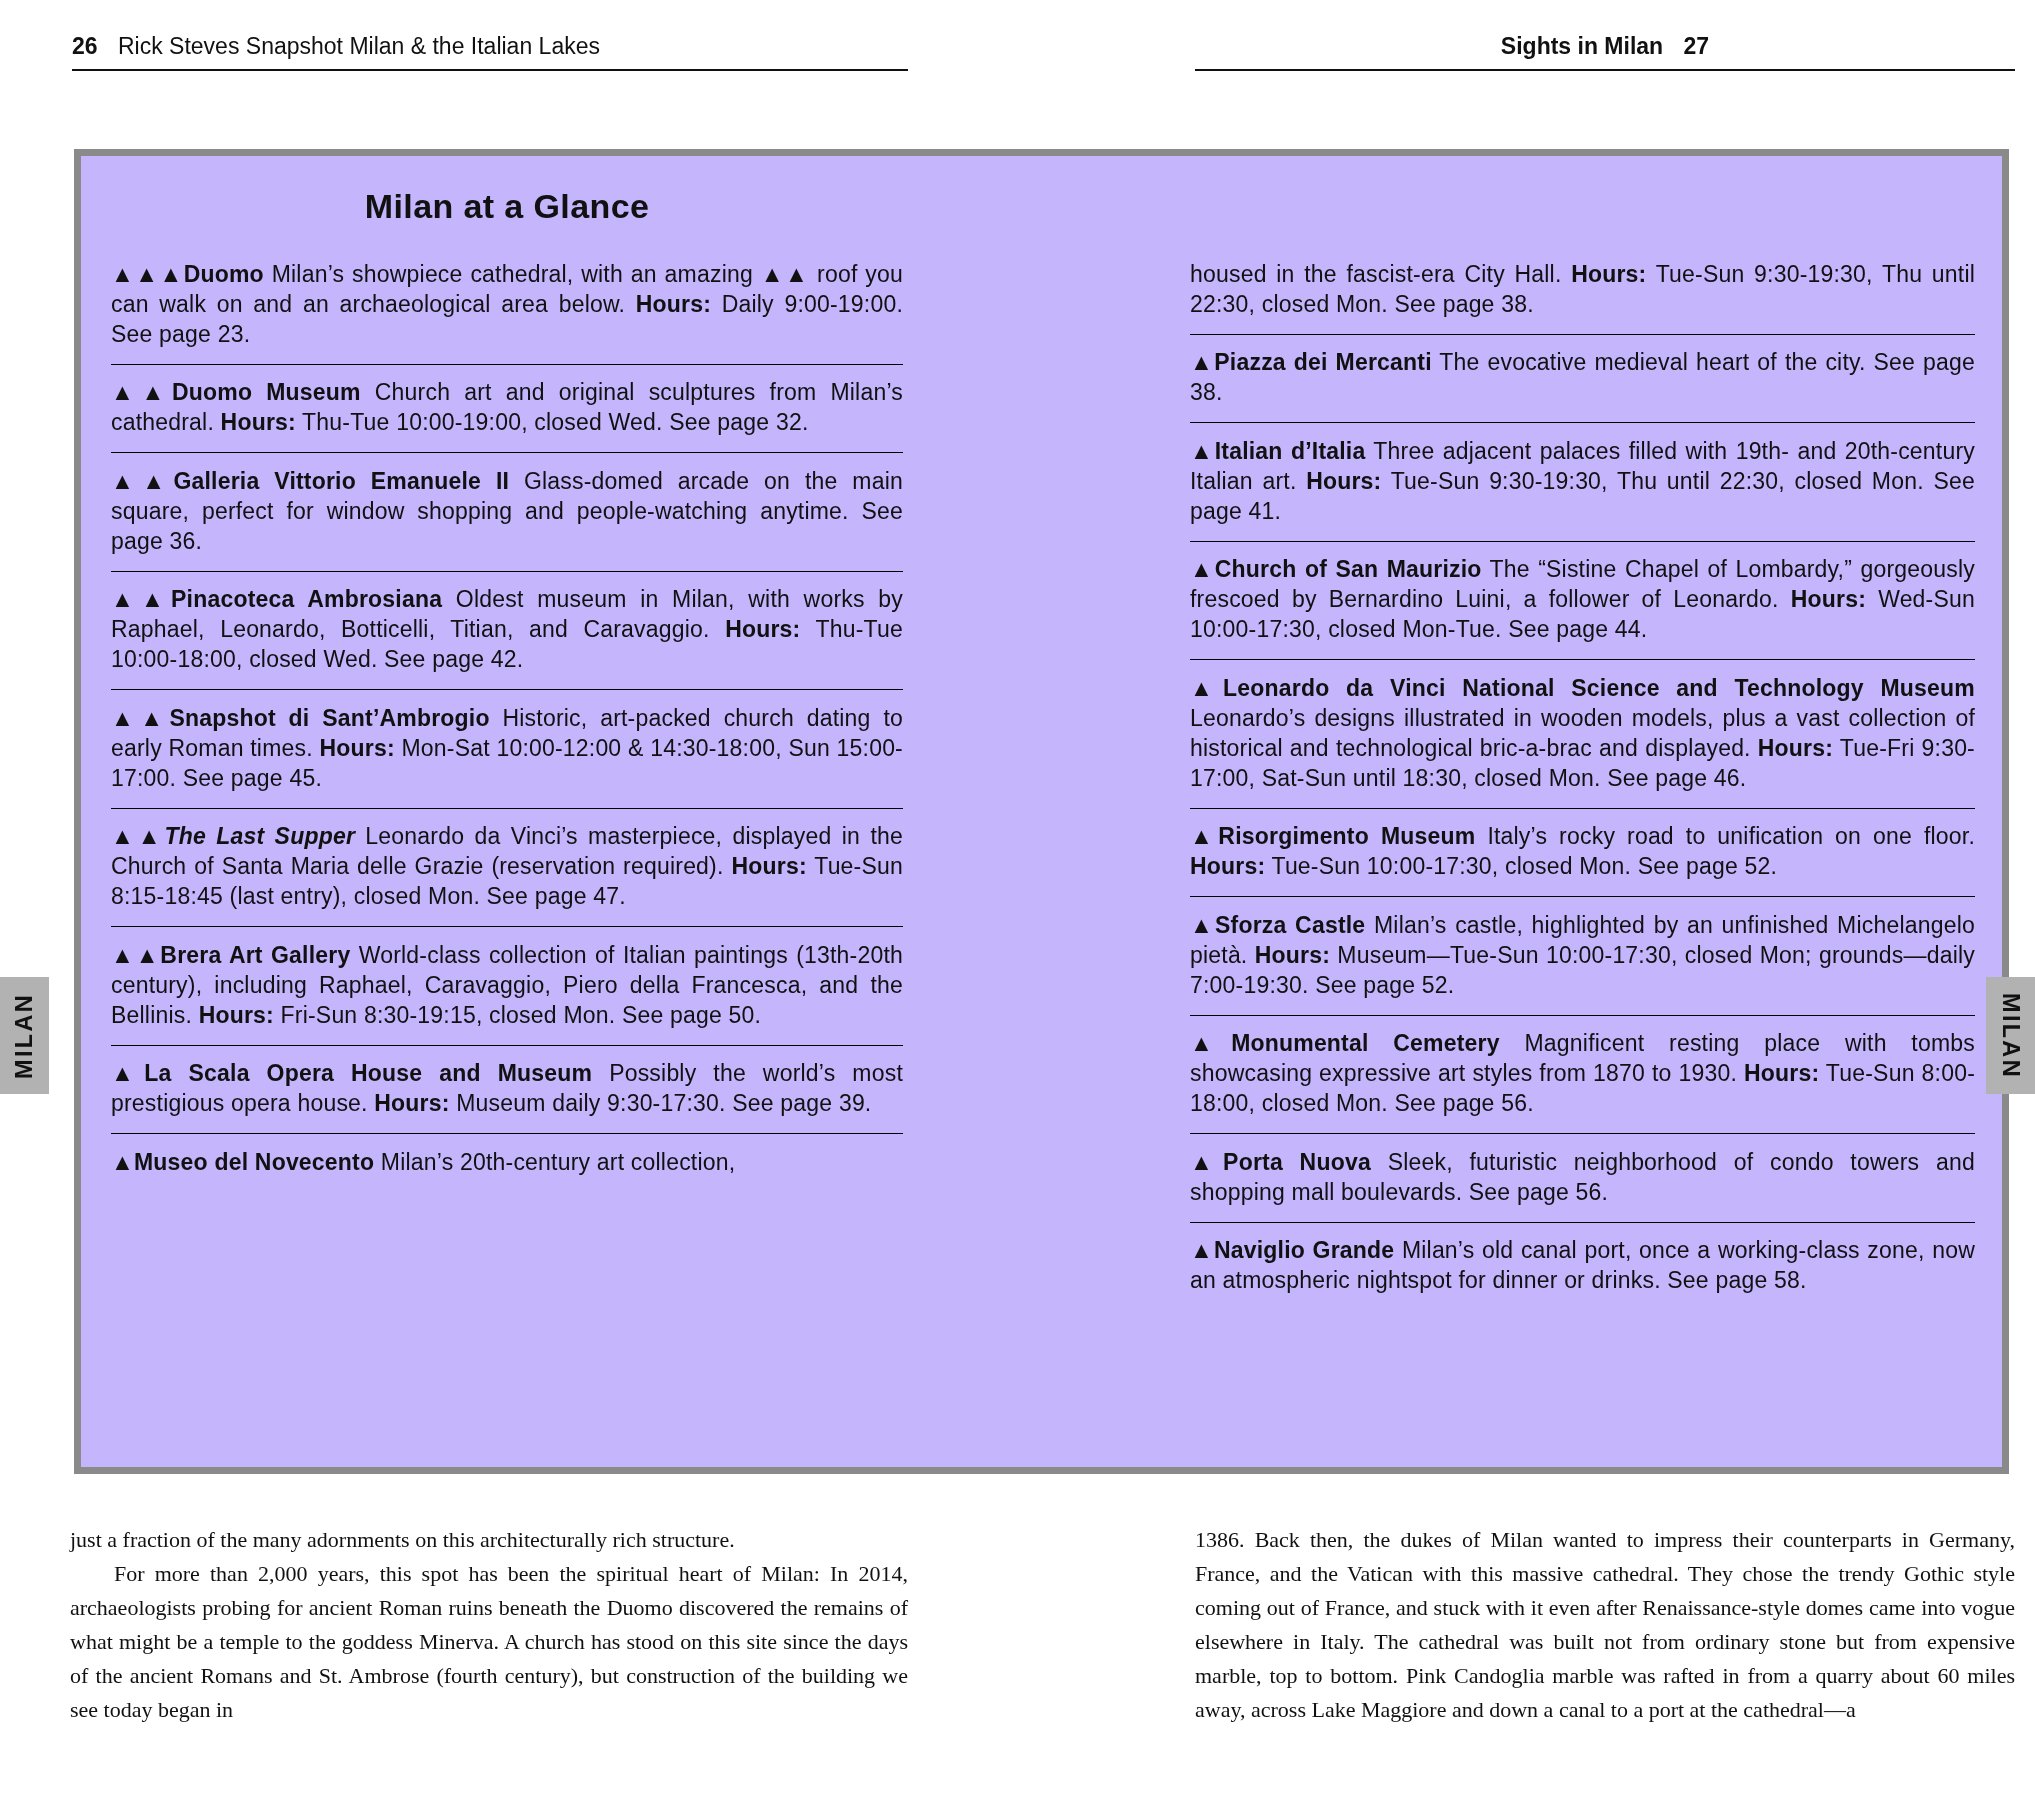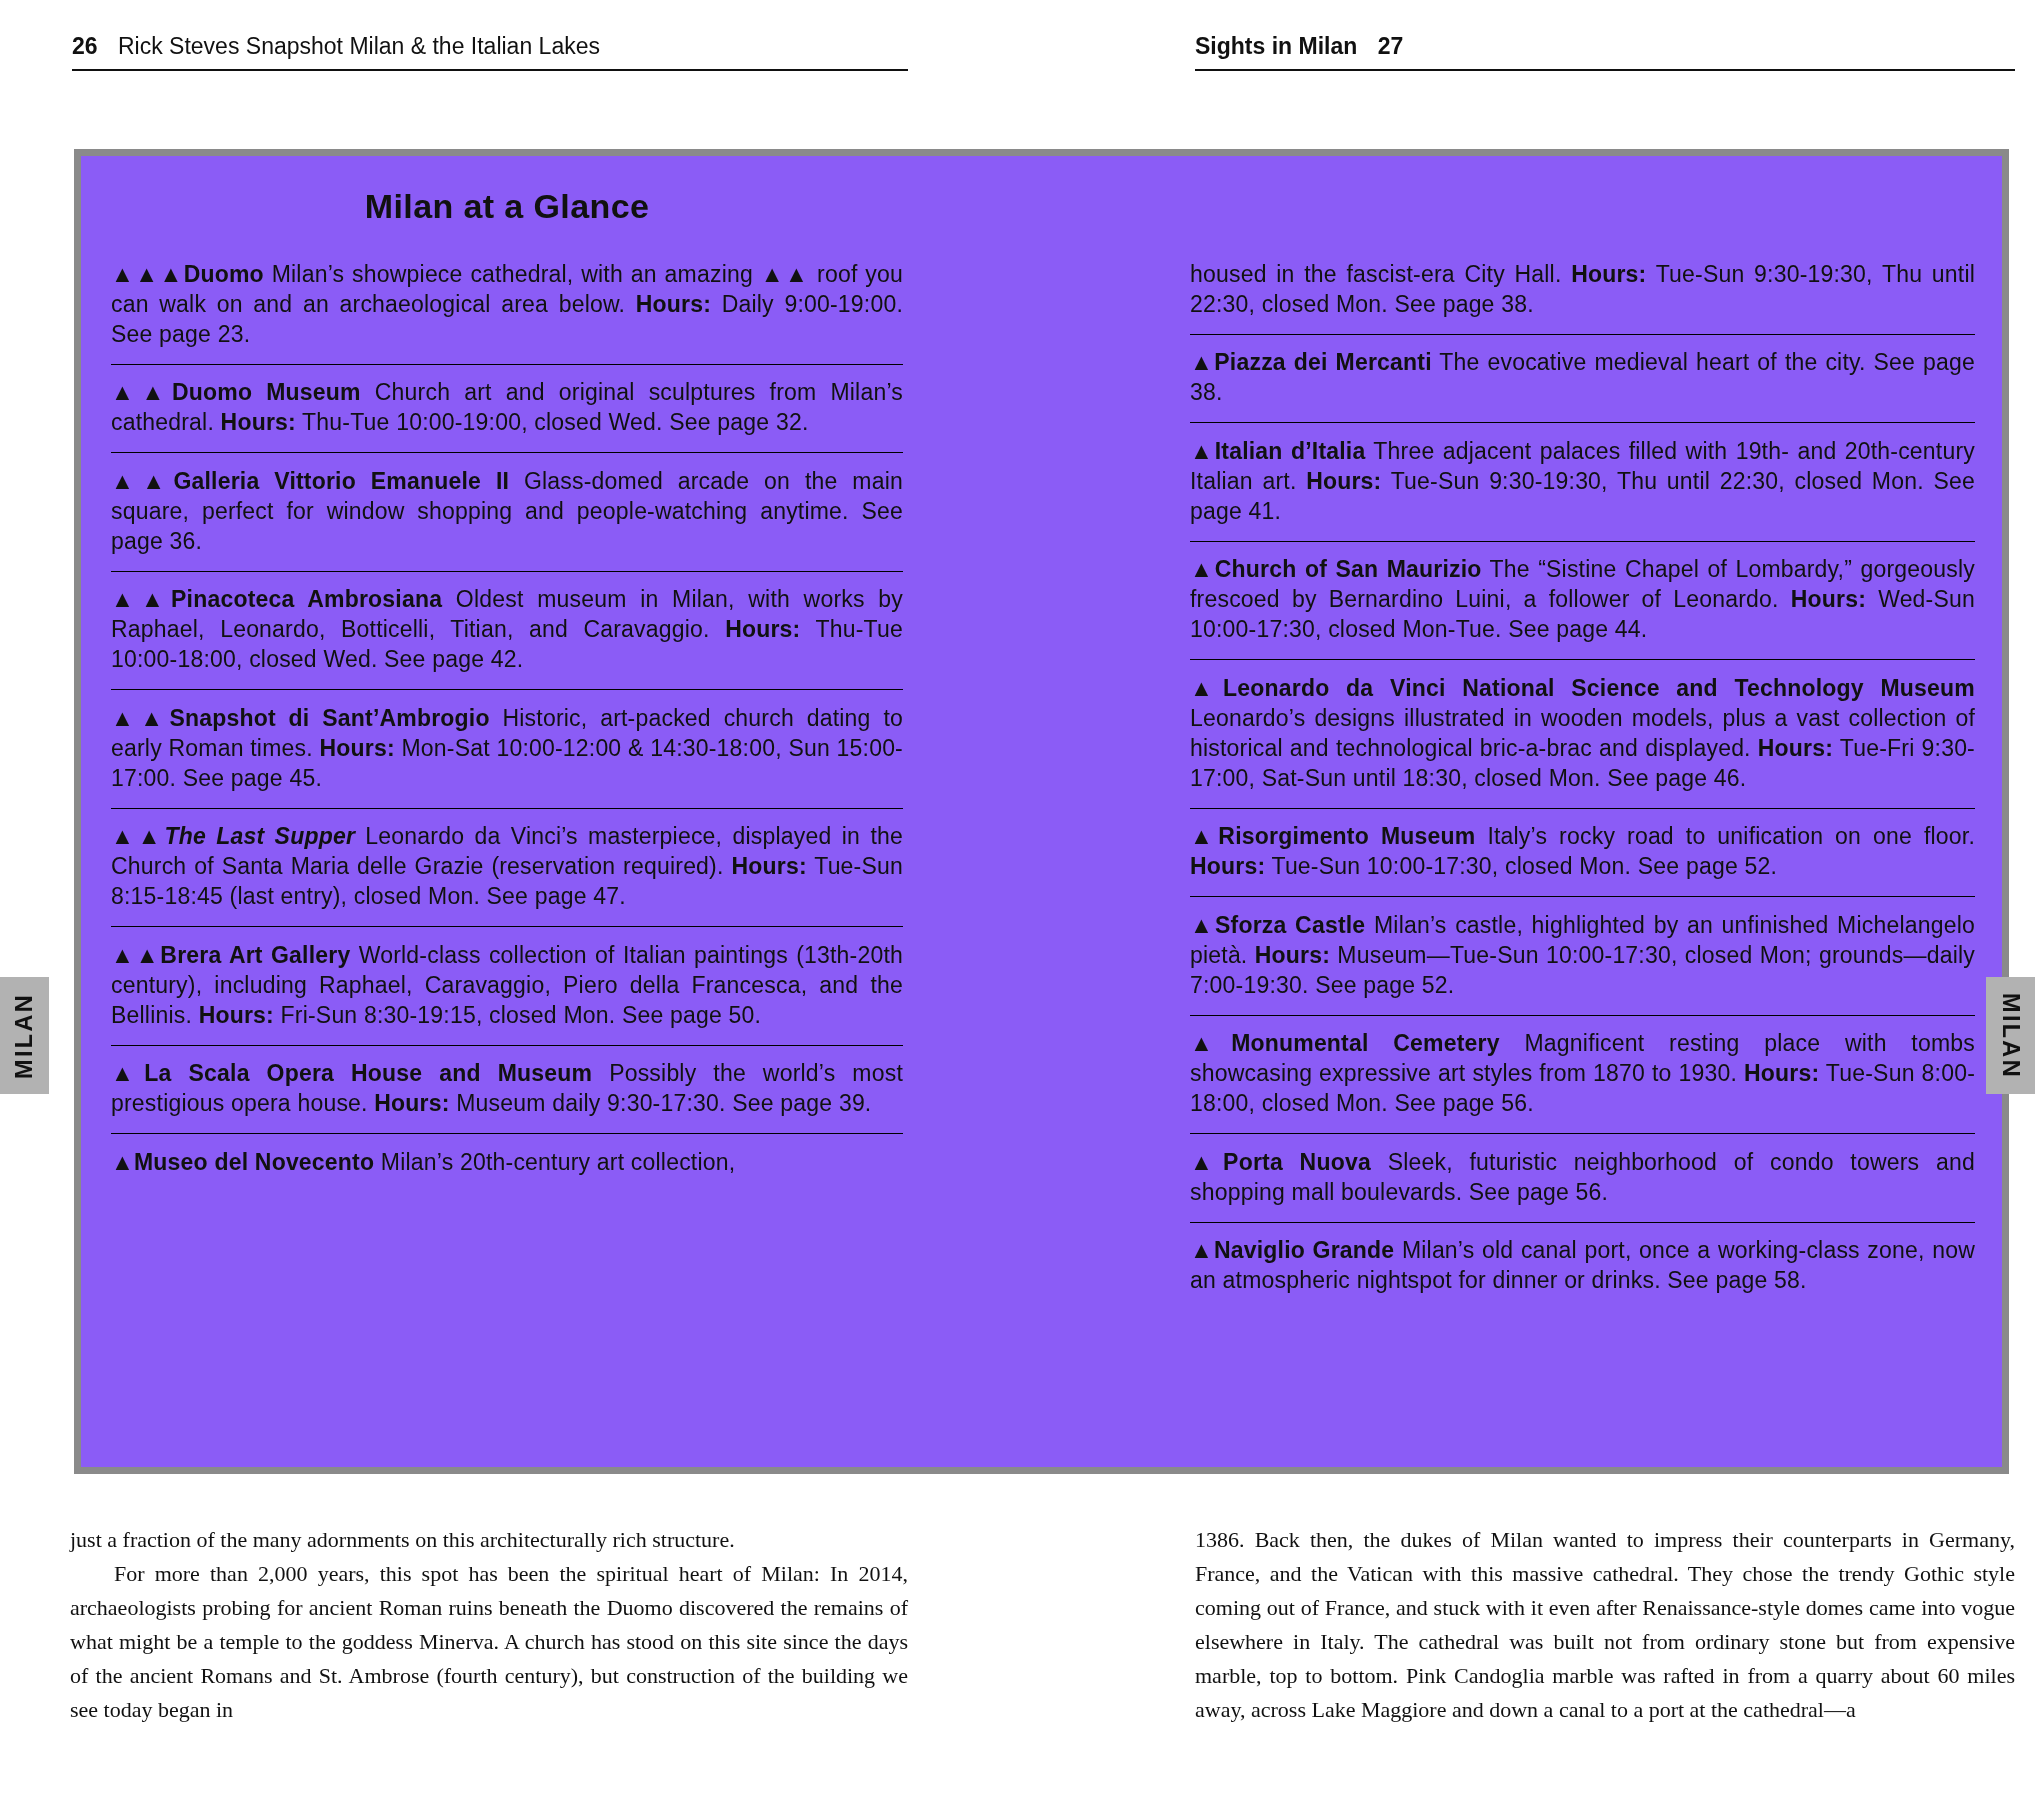--- a/index.html
+++ b/index.html
@@ -18,34 +18,34 @@
   .pagehead {
     position: absolute;
     top: 33px;
     height: 38px;
     font-size: 23px;
     line-height: 27px;
     border-bottom: 2.3px solid #111111;
     white-space: nowrap;
   }
   .ph-left  { left: 72px;  width: 836px; text-align: left; }
-  .ph-right { left: 1195px; width: 820px; text-align: left; }
+  .ph-right { left: 1195px; width: 820px; text-align: center; }
   .pnum { font-weight: bold; }
   .ph-left .ptitle { margin-left: 20.4px; font-weight: 500; }
   .ph-right .ptitle { margin-right: 20.4px; font-weight: bold; }
 
   
   .glance-box {
     position: absolute;
     left: 74px;
     top: 149px;
     width: 1935px;
     height: 1325px;
     border: 7px solid #8a8a8a;
-    background: #8b5cf6;
+    background: #c4b5fd;
     display: flex;
     padding: 22px 27px 14px 30px;
     overflow: hidden;
   }
   .gcol {
     font-size: 23px;
     line-height: 30px;
     letter-spacing: 0.2px;
     text-align: justify;
   }

